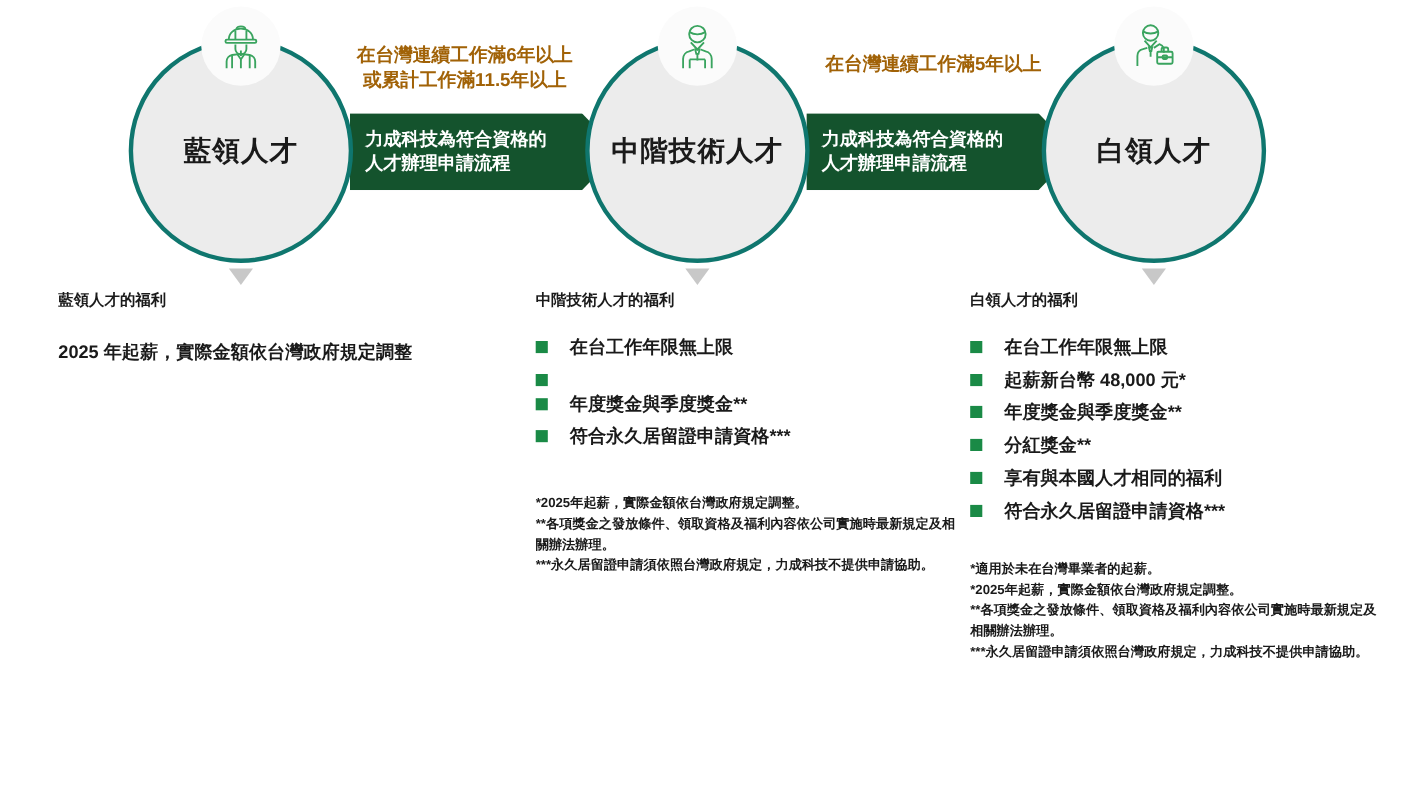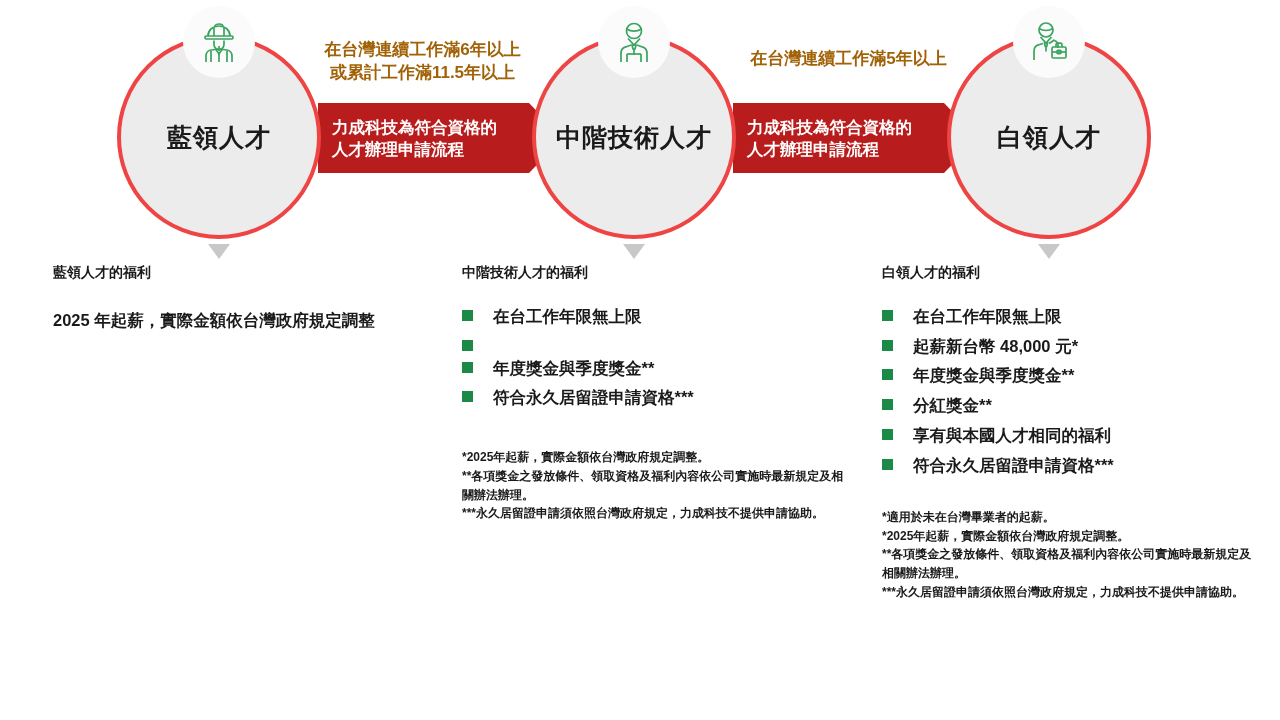--- a/index.html
+++ b/index.html
@@ -22,21 +22,21 @@
     height: 720px;
   }
 
   
   .node {
     position: absolute;
     width: 204px;
     height: 204px;
     border-radius: 50%;
     background: #ececec;
-    border: 4px solid #ef4444;
+    border: 4px solid #0f766e;
     box-sizing: border-box;
     display: flex;
     align-items: center;
     justify-content: center;
     z-index: 3;
   }
   .node-label {
     font-size: 25px;
     font-weight: 700;
     color: #1a1a1a;
@@ -54,21 +54,21 @@
     align-items: center;
     justify-content: center;
     z-index: 5;
   }
   .node-icon-holder svg { display: block; }
 
   
   .arrow {
     position: absolute;
     height: 70px;
-    background: #b91c1c;
+    background: #14532d;
     z-index: 2;
     display: flex;
     align-items: center;
     justify-content: flex-start;
     clip-path: polygon(0 0, calc(100% - 34px) 0, 100% 50%, calc(100% - 34px) 100%, 0 100%);
   }
   .arrow-text {
     color: #ffffff;
     font-size: 16.5px;
     font-weight: 700;
@@ -227,21 +227,21 @@
       <rect x="32" y="32.4" width="4" height="3.2" rx="0.8"></rect>
     </svg>
   </div>
   <div class="pointer" style="left:1038px; top:244px;"></div>
 
   <div class="column" style="left:53px; top:263px; width:400px;">
     <div class="col-title">藍領人才的福利</div>
     <div class="note-plain">2025 年起薪，實際金額依台灣政府規定調整</div>
   </div>
 
-  <div class="column" style="left:462px; top:263px; width:390px;">
+  <div class="column" style="left:487px; top:263px; width:390px;">
     <div class="col-title">中階技術人才的福利</div>
     <ul class="bullets">
       <li class="bullet">
         <span class="bullet-marker"></span>
         <span class="bullet-text">在台工作年限無上限</span>
       </li>
       <li class="bullet">
         <span class="bullet-marker"></span>
       </li>
       <li class="bullet">

